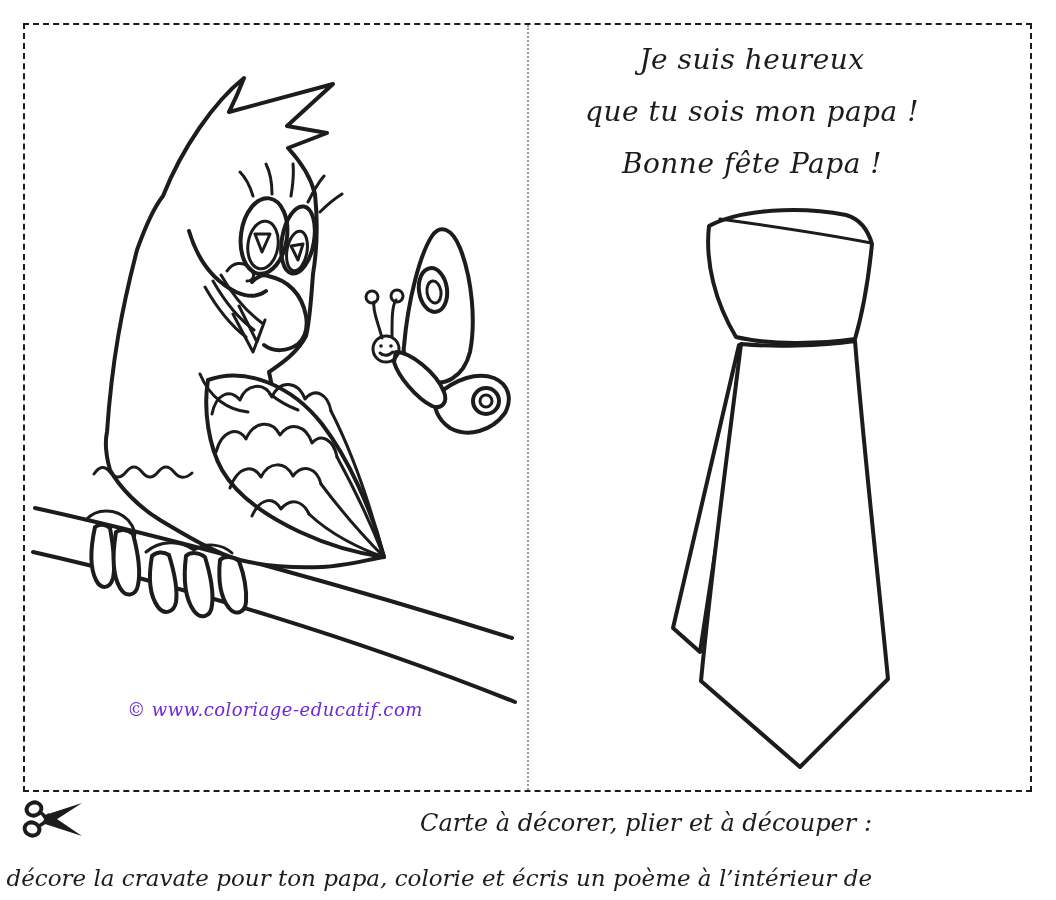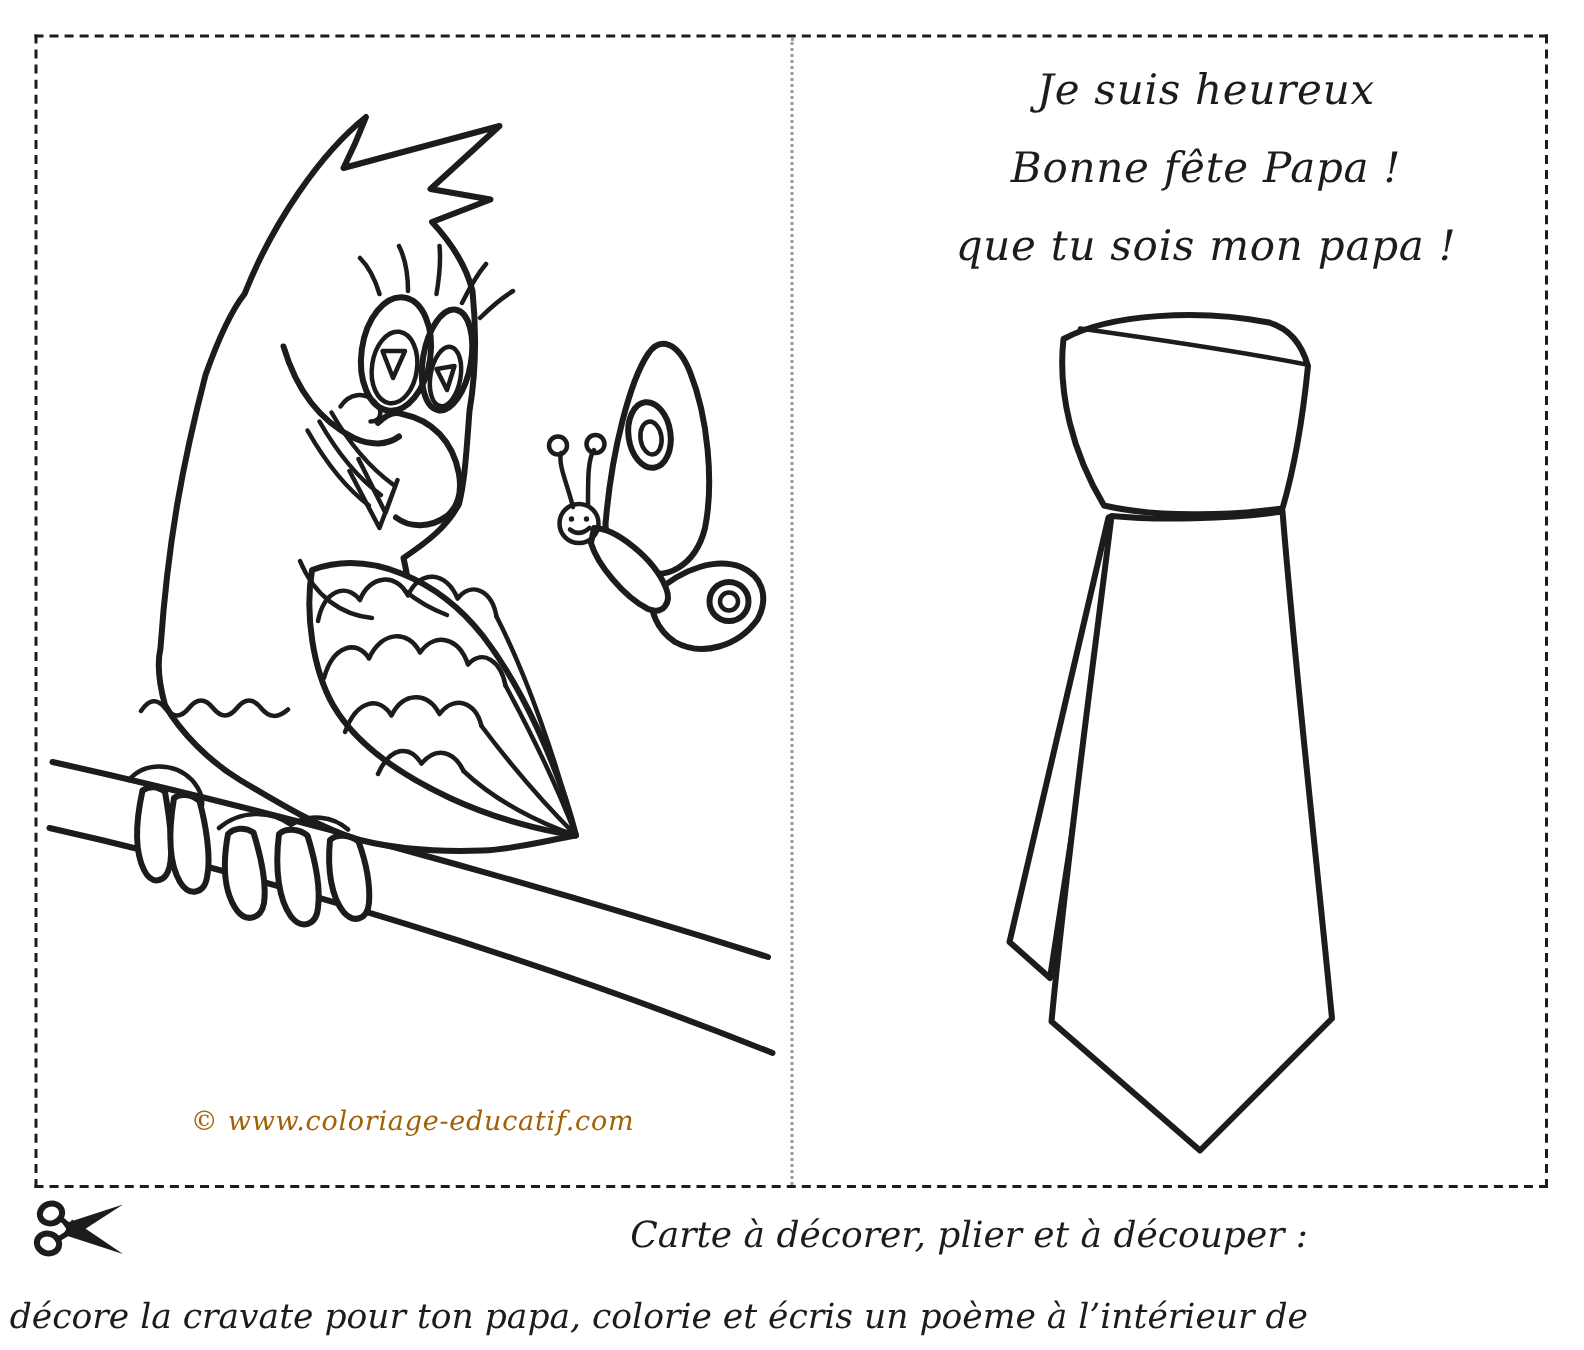--- a/index.html
+++ b/index.html
@@ -3,24 +3,24 @@
 <meta charset="utf-8">
 <style>
   html,body{margin:0;padding:0;background:#ffffff;}
   .page{position:relative;width:1056px;height:900px;background:#ffffff;overflow:hidden;
         font-family:"DejaVu Serif", serif;color:#1c1c1c;}
   .cut-border{position:absolute;left:23px;top:23px;width:1005px;height:765px;
         border:2px dashed #1c1c1c;}
   .fold-divider{position:absolute;left:527px;top:25px;height:765px;width:0;
         border-left:2px dotted #9b9b9b;}
   svg.art{position:absolute;left:0;top:0;width:1056px;height:900px;}
-  .message{position:absolute;left:552px;top:34px;width:504px;text-align:center;
+  .message{position:absolute;left:500px;top:34px;width:504px;text-align:center;
         font-style:italic;font-size:28px;line-height:52px;letter-spacing:.5px;}
-  .watermark{position:absolute;left:23px;top:737px;width:504px;text-align:center;
-        font-style:italic;font-size:18px;color:#a16207;letter-spacing:.5px;}
+  .watermark{position:absolute;left:23px;top:699px;width:504px;text-align:center;
+        font-style:italic;font-size:18px;color:#6d28d9;letter-spacing:.5px;}
   .footer{position:absolute;left:0;top:806px;width:872px;text-align:right;font-style:italic;}
   .footer .l1{font-size:24px;line-height:34px;}
   .footer .l2{font-size:23px;line-height:34px;margin-top:21px;}
   .ink-stroke{fill:none;stroke:#1c1c1c;stroke-width:4;stroke-linecap:round;stroke-linejoin:round;}
   .ink-thin{fill:none;stroke:#1c1c1c;stroke-width:3;stroke-linecap:round;stroke-linejoin:round;}
   .ink-fill{fill:#ffffff;stroke:#1c1c1c;stroke-width:4;stroke-linecap:round;stroke-linejoin:round;}
 </style>
 </head>
 <body>
 
@@ -120,22 +120,22 @@
       <path d="M58,5 L18,18 L24,27 Z" fill="#1c1c1c"></path>
       <path d="M58,38 L18,25 L24,15 Z" fill="#1c1c1c"></path>
       <ellipse cx="10" cy="11" rx="7.5" ry="6.5" fill="none" stroke="#1c1c1c" stroke-width="4" transform="rotate(-18 10 11)"></ellipse>
       <ellipse cx="8" cy="31" rx="7.5" ry="6.5" fill="none" stroke="#1c1c1c" stroke-width="4" transform="rotate(18 8 31)"></ellipse>
       <path d="M16,14 L23,20 M15,28 L23,23" stroke="#1c1c1c" stroke-width="3.5" stroke-linecap="round" fill="none"></path>
     </g>
   </svg>
 
   <div class="message">
     <div>Je suis heureux</div>
+    <div>que tu sois mon papa !</div>
     <div>Bonne fête Papa !</div>
-    <div>que tu sois mon papa !</div>
   </div>
 
   <div class="watermark">© www.coloriage-educatif.com</div>
 
   <div class="footer">
     <div class="l1">Carte à décorer, plier et à découper :</div>
     <div class="l2">décore la cravate pour ton papa, colorie et écris un poème à l’intérieur de la carte</div>
   </div>
 
 </div>

